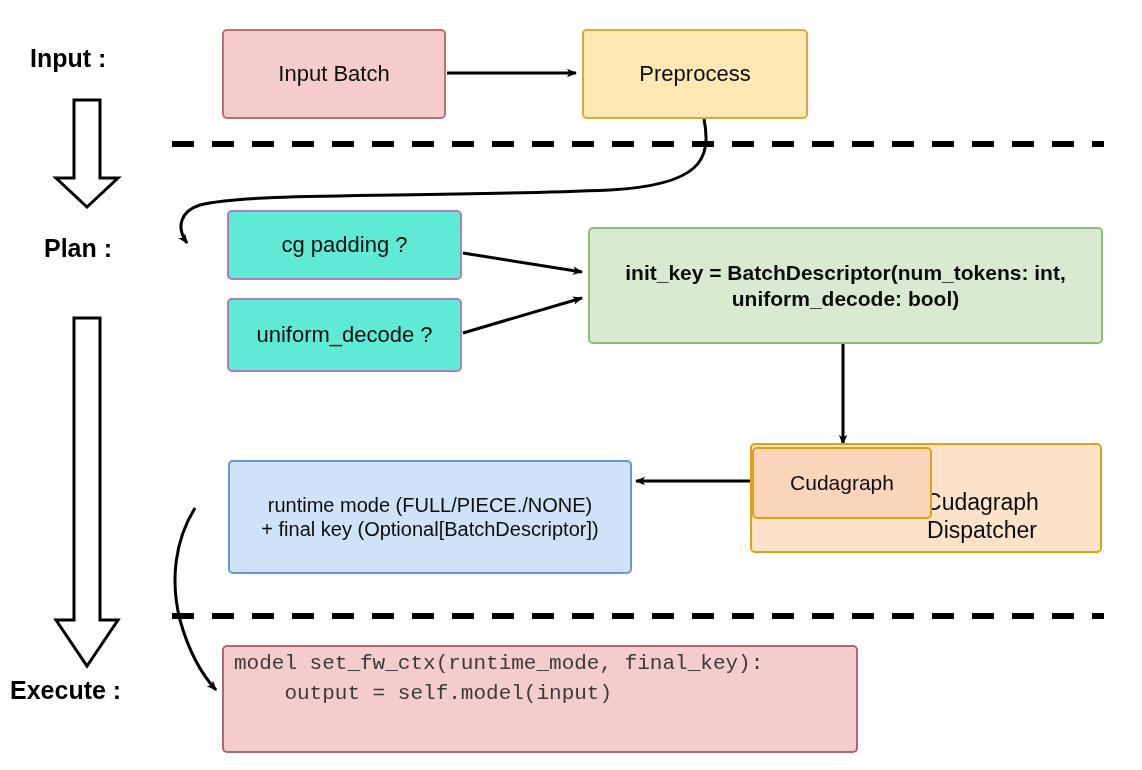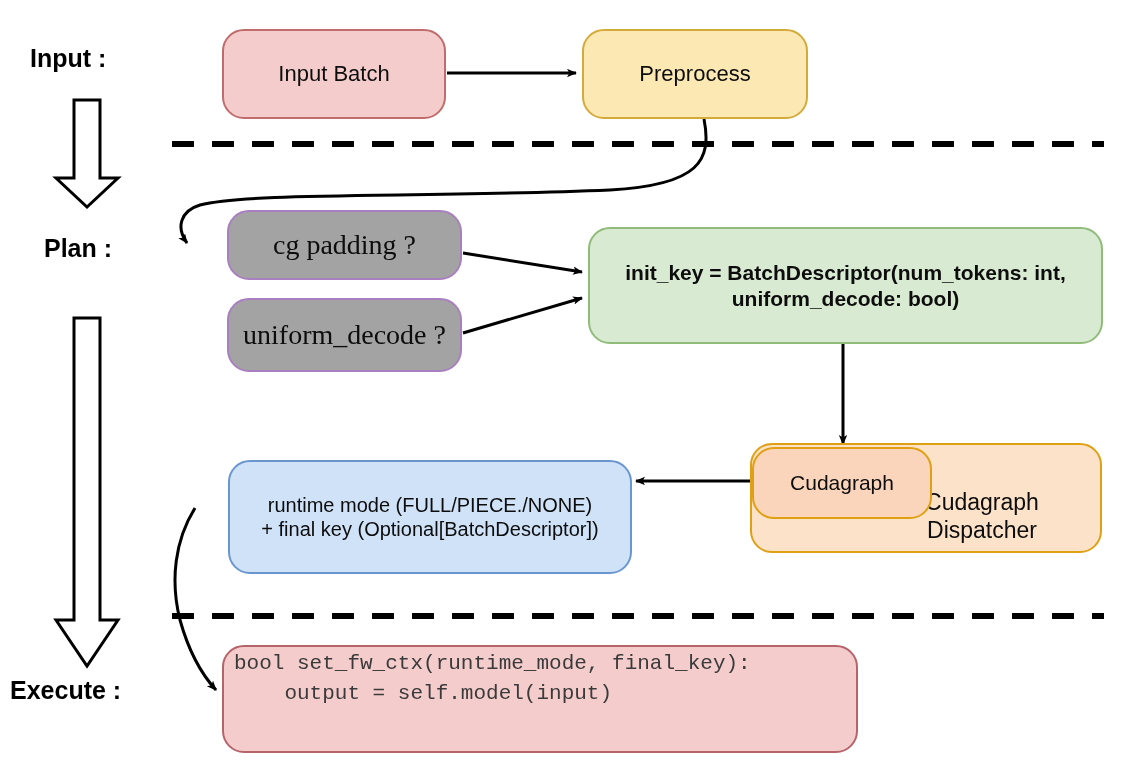--- a/index.html
+++ b/index.html
@@ -29,45 +29,44 @@
     position: absolute;
     font-weight: bold;
     color: #000000;
     white-space: nowrap;
     font-size: 25px;
     letter-spacing: 0px;
   }
   .node {
     position: absolute;
     box-sizing: border-box;
-    border-radius: 22px;
+    border-radius: 5px;
     border: 2px solid #000;
     display: flex;
     align-items: center;
     justify-content: center;
     text-align: center;
     color: #0d0d0d;
     line-height: 1.22;
     padding: 2px 0;
   }
   .node-input-batch {
     background: #f4cccc;
     border-color: #c06c6c;
     font-size: 22px;
   }
   .node-preprocess {
     background: #fce8b2;
     border-color: #d4aa3b;
     font-size: 22px;
   }
   .node-cg-padding, .node-uniform-decode {
-    background: #a3a3a3;
+    background: #5eead4;
     border-color: #a97fc0;
-    font-size: 28px;
-    font-family: Liberation Serif, serif;
+    font-size: 22px;
   }
   .node-init-key {
     background: #d9ead3;
     border-color: #8fbc78;
     font-size: 21px;
   }
   .node-dispatcher-outer {
     background: #fce2c9;
     border-color: #e0a013;
     justify-content: flex-end;
@@ -156,17 +155,17 @@
   </div>
 
   <div class="node node-dispatch-inner" style="left:752px; top:447px; width:180px; height:72px;">Cudagraph</div>
 
   <div class="node node-runtime-mode" style="left:228px; top:460px; width:404px; height:114px; flex-direction:column;">
     <span>runtime mode (FULL/PIECE./NONE)</span>
     <span>+ final key (Optional[BatchDescriptor])</span>
   </div>
 
   <div class="node node-code" style="left:222px; top:645px; width:636px; height:108px; flex-direction:column; align-items:flex-start;">
-    <span>bool set_fw_ctx(runtime_mode, final_key):</span>
+    <span>model set_fw_ctx(runtime_mode, final_key):</span>
     <span>    output = self.model(input)</span>
   </div>
 
 </div>
 
 </body></html>

